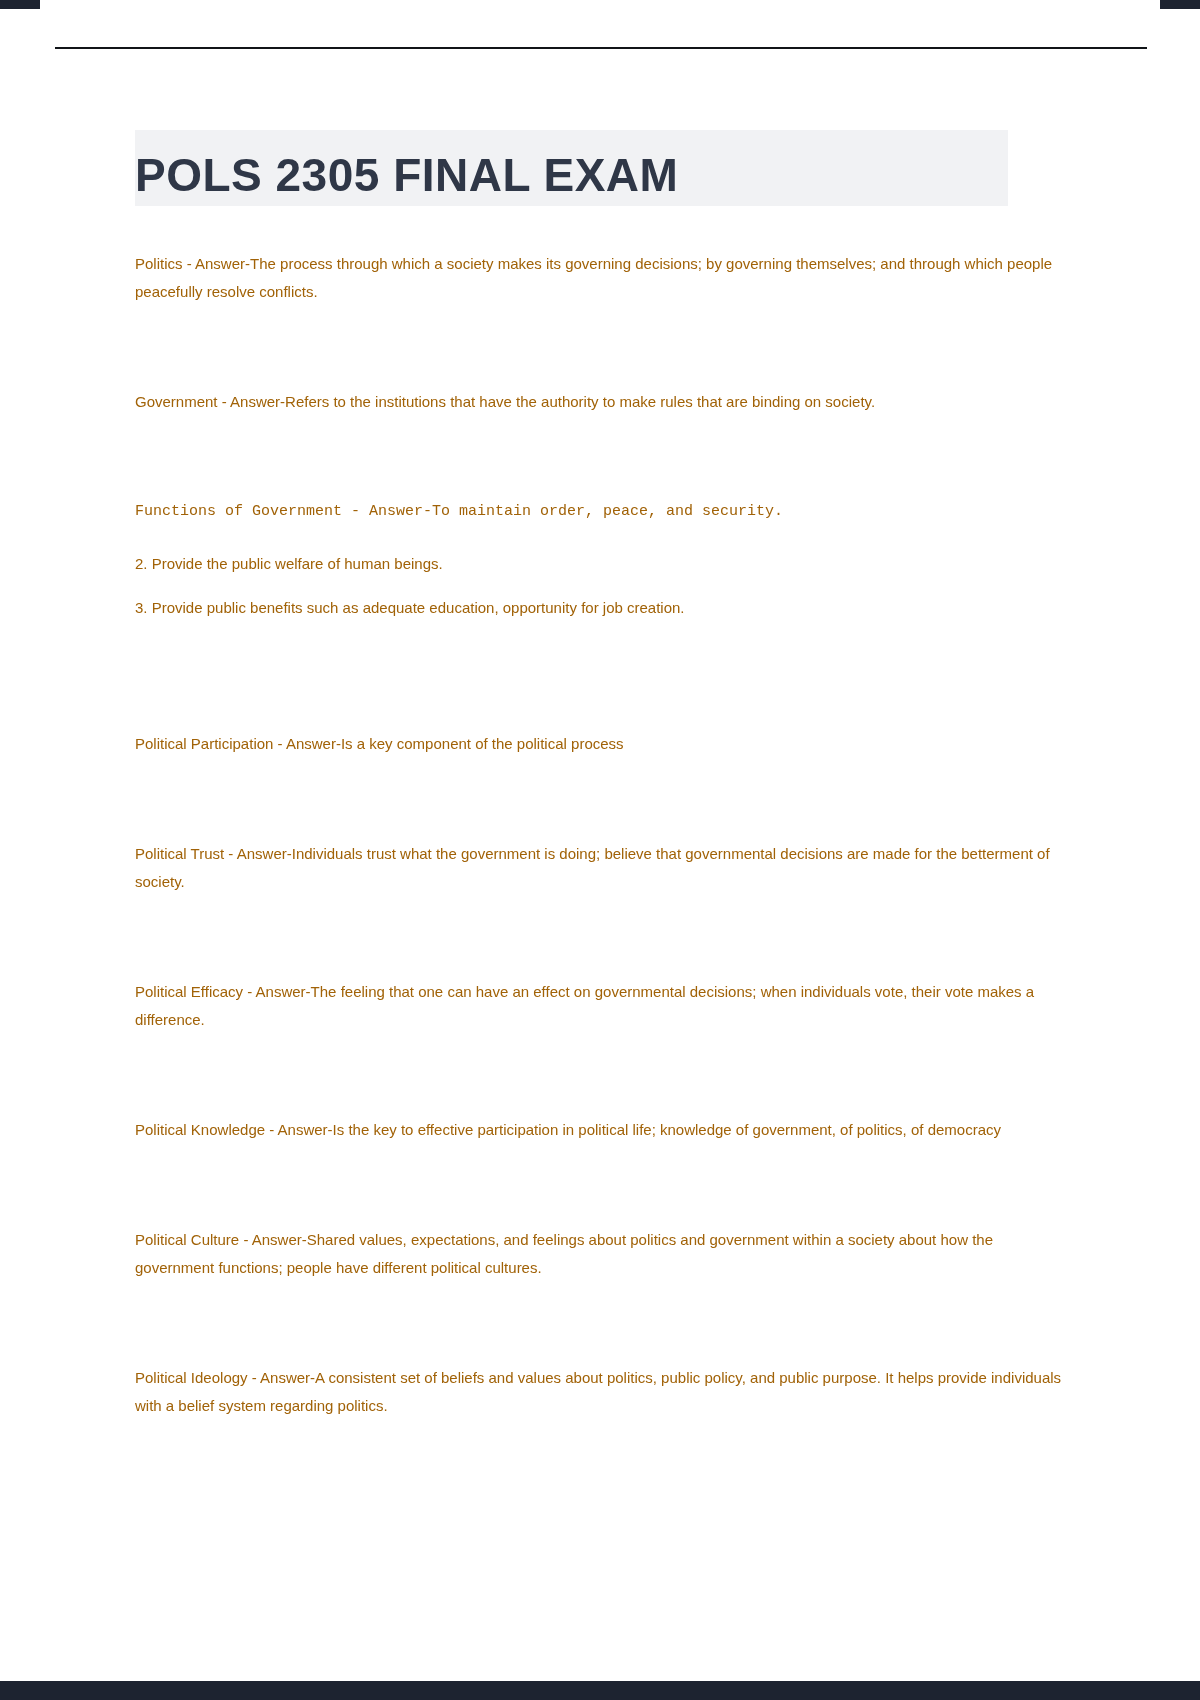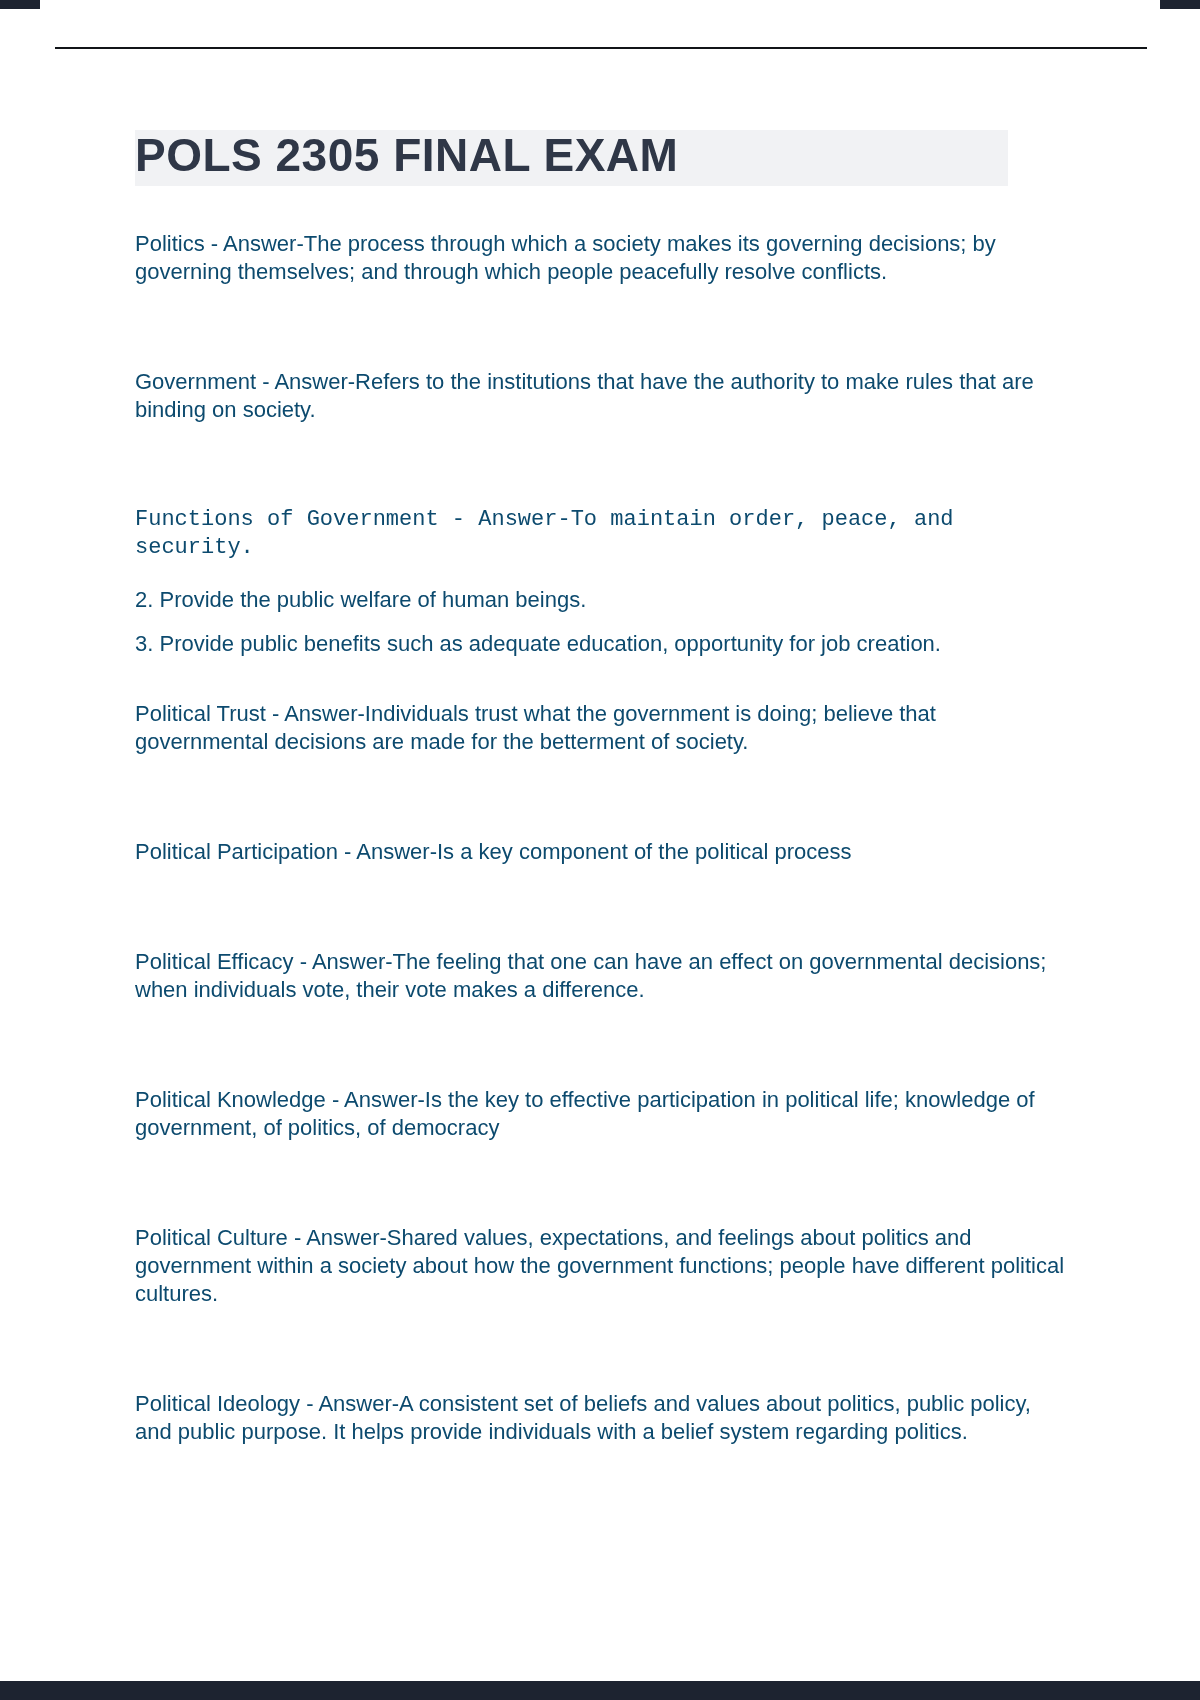--- a/index.html
+++ b/index.html
@@ -51,44 +51,44 @@
     position: absolute;
     left: 135px;
     top: 130px;
     width: 935px;
   }
 
   .title-highlight {
     display: block;
     width: 873px;
     background: #f1f2f4;
-    padding: 0 0 6px 0;
+    padding: 20px 0 6px 0;
     margin-bottom: 44px;
   }
   h1.page-title {
     margin: 0;
     font-size: 46px;
     line-height: 50px;
     font-weight: 700;
     letter-spacing: 0.5px;
     color: #2f3747;
     font-family: "Liberation Sans", sans-serif;
   }
 
   .para {
     margin: 0 0 82px 0;
-    font-size: 22px;
+    font-size: 15px;
     line-height: 28px;
-    color: #0c4a6e;
+    color: #a16207;
   }
   .para.sub {
     margin-bottom: 16px;
   }
   .para.sub-last {
-    margin-bottom: 42px;
+    margin-bottom: 108px;
   }
   .para.group-head {
     margin-bottom: 24px;
     font-family: Liberation Mono, monospace;
   }
 </style>
 </head>
 <body>
 
 <div class="corner-mark left"></div>
@@ -103,23 +103,23 @@
 
   <p class="para">Politics - Answer-The process through which a society makes its governing decisions; by governing themselves; and through which people peacefully resolve conflicts.</p>
 
   <p class="para">Government - Answer-Refers to the institutions that have the authority to make rules that are binding on society.</p>
 
   <p class="para group-head">Functions of Government - Answer-To maintain order, peace, and security.</p>
   <p class="para sub">2. Provide the public welfare of human beings.</p>
   <p class="para sub-last">3. Provide public benefits such as adequate education, opportunity for job creation.</p>
 
 
+  <p class="para">Political Participation - Answer-Is a key component of the political process</p>
+
   <p class="para">Political Trust - Answer-Individuals trust what the government is doing; believe that governmental decisions are made for the betterment of society.</p>
-
-  <p class="para">Political Participation - Answer-Is a key component of the political process</p>
 
   <p class="para">Political Efficacy - Answer-The feeling that one can have an effect on governmental decisions; when individuals vote, their vote makes a difference.</p>
 
   <p class="para">Political Knowledge - Answer-Is the key to effective participation in political life; knowledge of government, of politics, of democracy</p>
 
   <p class="para">Political Culture - Answer-Shared values, expectations, and feelings about politics and government within a society about how the government functions; people have different political cultures.</p>
 
   <p class="para">Political Ideology - Answer-A consistent set of beliefs and values about politics, public policy, and public purpose. It helps provide individuals with a belief system regarding politics.</p>
 
 </div>

